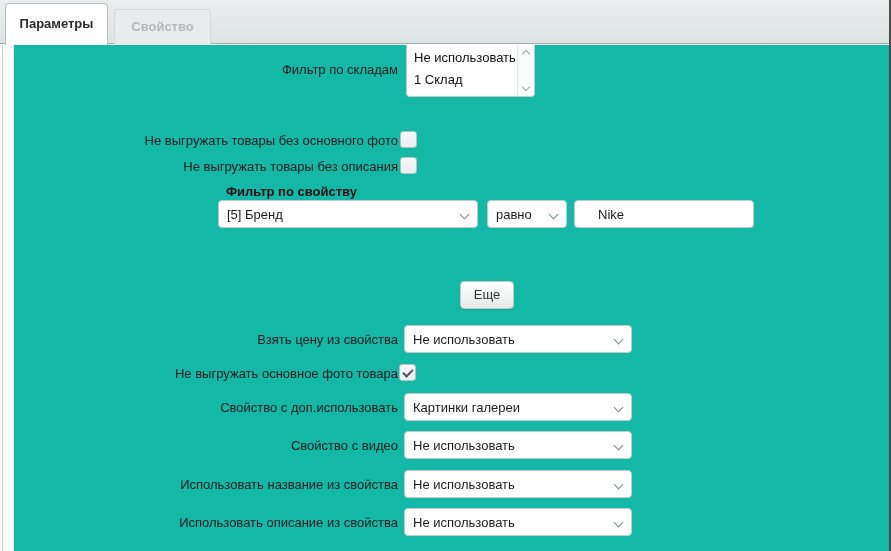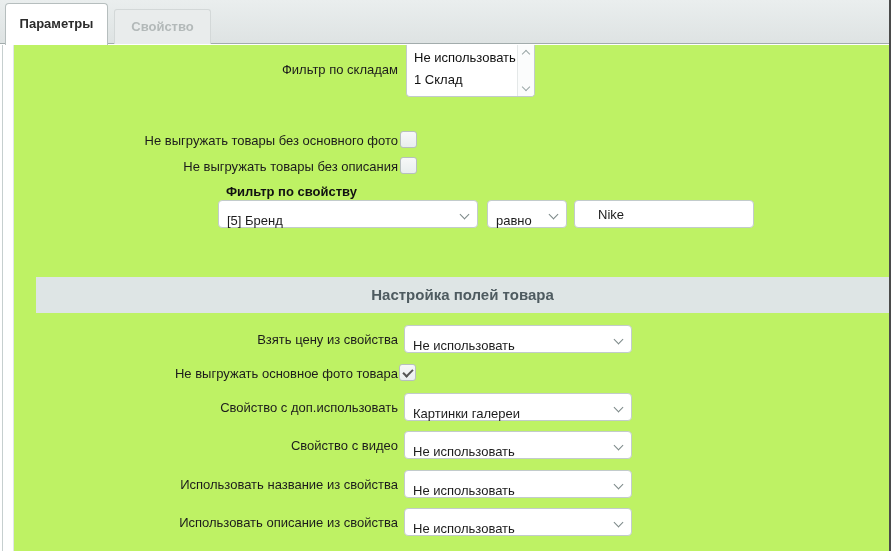--- a/index.html
+++ b/index.html
@@ -12,21 +12,21 @@
             background:linear-gradient(#eaeeee,#dee3e3); border-bottom:1px solid #a2acac; }
   .tab { position:absolute; text-align:center; font-size:13px; font-weight:bold; cursor:pointer; }
   .tab-active { left:5px; top:3px; width:103px; height:42px; background:#fff;
                 border:1px solid #b6bebe; border-bottom:none; border-radius:4px 4px 0 0;
                 color:#2b2b2b; line-height:40px; z-index:3; }
   .tab-inactive { left:114px; top:9px; width:97px; height:35px; background:#e9ecec;
                   border:1px solid #d3d8d8; border-bottom:none; border-radius:3px 3px 0 0;
                   color:#b3b9b9; line-height:33px; z-index:1; }
 
   
-  .content { position:absolute; left:0; top:45px; width:891px; height:506px; background:#bef264; }
+  .content { position:absolute; left:0; top:45px; width:891px; height:506px; background:#14b8a6; }
   .gutter { position:absolute; left:0; top:0; width:13px; height:506px; background:#fff; }
   .vline1 { position:absolute; left:2px; top:0; width:1px; height:506px; background:#c6cfcf; }
   .vline2 { position:absolute; left:13px; top:0; width:1px; height:506px; background:#e0e6e6; }
   .right-edge { position:absolute; right:0; top:0; width:2px; height:551px; background:#4a4a4a; z-index:9; }
 
   .lbl { position:absolute; left:20px; width:378px; text-align:right; font-size:13px;
          color:#1c1c1c; white-space:nowrap; }
   .lbl-bold { position:absolute; font-size:13px; font-weight:bold; color:#111; white-space:nowrap; }
 
   
@@ -43,21 +43,21 @@
 
   
   .cbx { position:absolute; width:17px; height:17px; border:1px solid #b7bfbf; border-radius:3px;
          background:linear-gradient(#f7f8f8,#e9eeee); cursor:pointer; }
   .cbx.checked::after { content:""; position:absolute; left:3px; top:4px; width:8px; height:4px;
          border-left:2px solid #555; border-bottom:2px solid #555; transform:rotate(-45deg); }
 
   
   .select { position:absolute; height:28px; background:#fff; border:1px solid #c2cbcb;
             border-radius:4px; font-size:13px; color:#1c1c1c; cursor:pointer; }
-  .select .sel-text { position:absolute; left:8px; top:12px; white-space:nowrap; }
+  .select .sel-text { position:absolute; left:8px; top:6px; white-space:nowrap; }
   .sel-chev { position:absolute; right:9px; top:10px; width:7px; height:7px;
               border-right:1.6px solid #7c8888; border-bottom:1.6px solid #7c8888; transform:rotate(45deg); }
   .txt-input { position:absolute; height:28px; background:#fff; border:1px solid #c2cbcb;
                border-radius:4px; font-size:13px; color:#1c1c1c; padding:0 23px;
                font-family:"Liberation Sans", sans-serif; outline:none; }
 
   
   .btn { position:absolute; left:460px; top:236px; width:54px; height:28px;
          background:linear-gradient(#fefefe,#e7e9e9); border:1px solid #c4c9c9; border-radius:4px;
          box-shadow:0 1px 1px rgba(0,0,0,0.10); font-size:13px; color:#333; text-align:center;
@@ -106,21 +106,20 @@
       <span class="sel-chev"></span>
     </div>
     <div class="select" style="left:487px; top:155px; width:80px">
       <span class="sel-text">равно</span>
       <span class="sel-chev"></span>
     </div>
     <input class="txt-input" style="left: 574px; top: 155px; width: 180px;" type="text" value="Nike">
 
     <button class="btn">Еще</button>
 
-    <div class="section-bar">Настройка полей товара</div>
 
     <div class="lbl" style="top:287px">Взять цену из свойства</div>
     <div class="select" style="left:404px; top:280px; width:228px">
       <span class="sel-text">Не использовать</span>
       <span class="sel-chev"></span>
     </div>
 
     <div class="lbl" style="top:321px">Не выгружать основное фото товара</div>
     <div class="cbx checked" style="left:399px; top:319px"></div>
 

